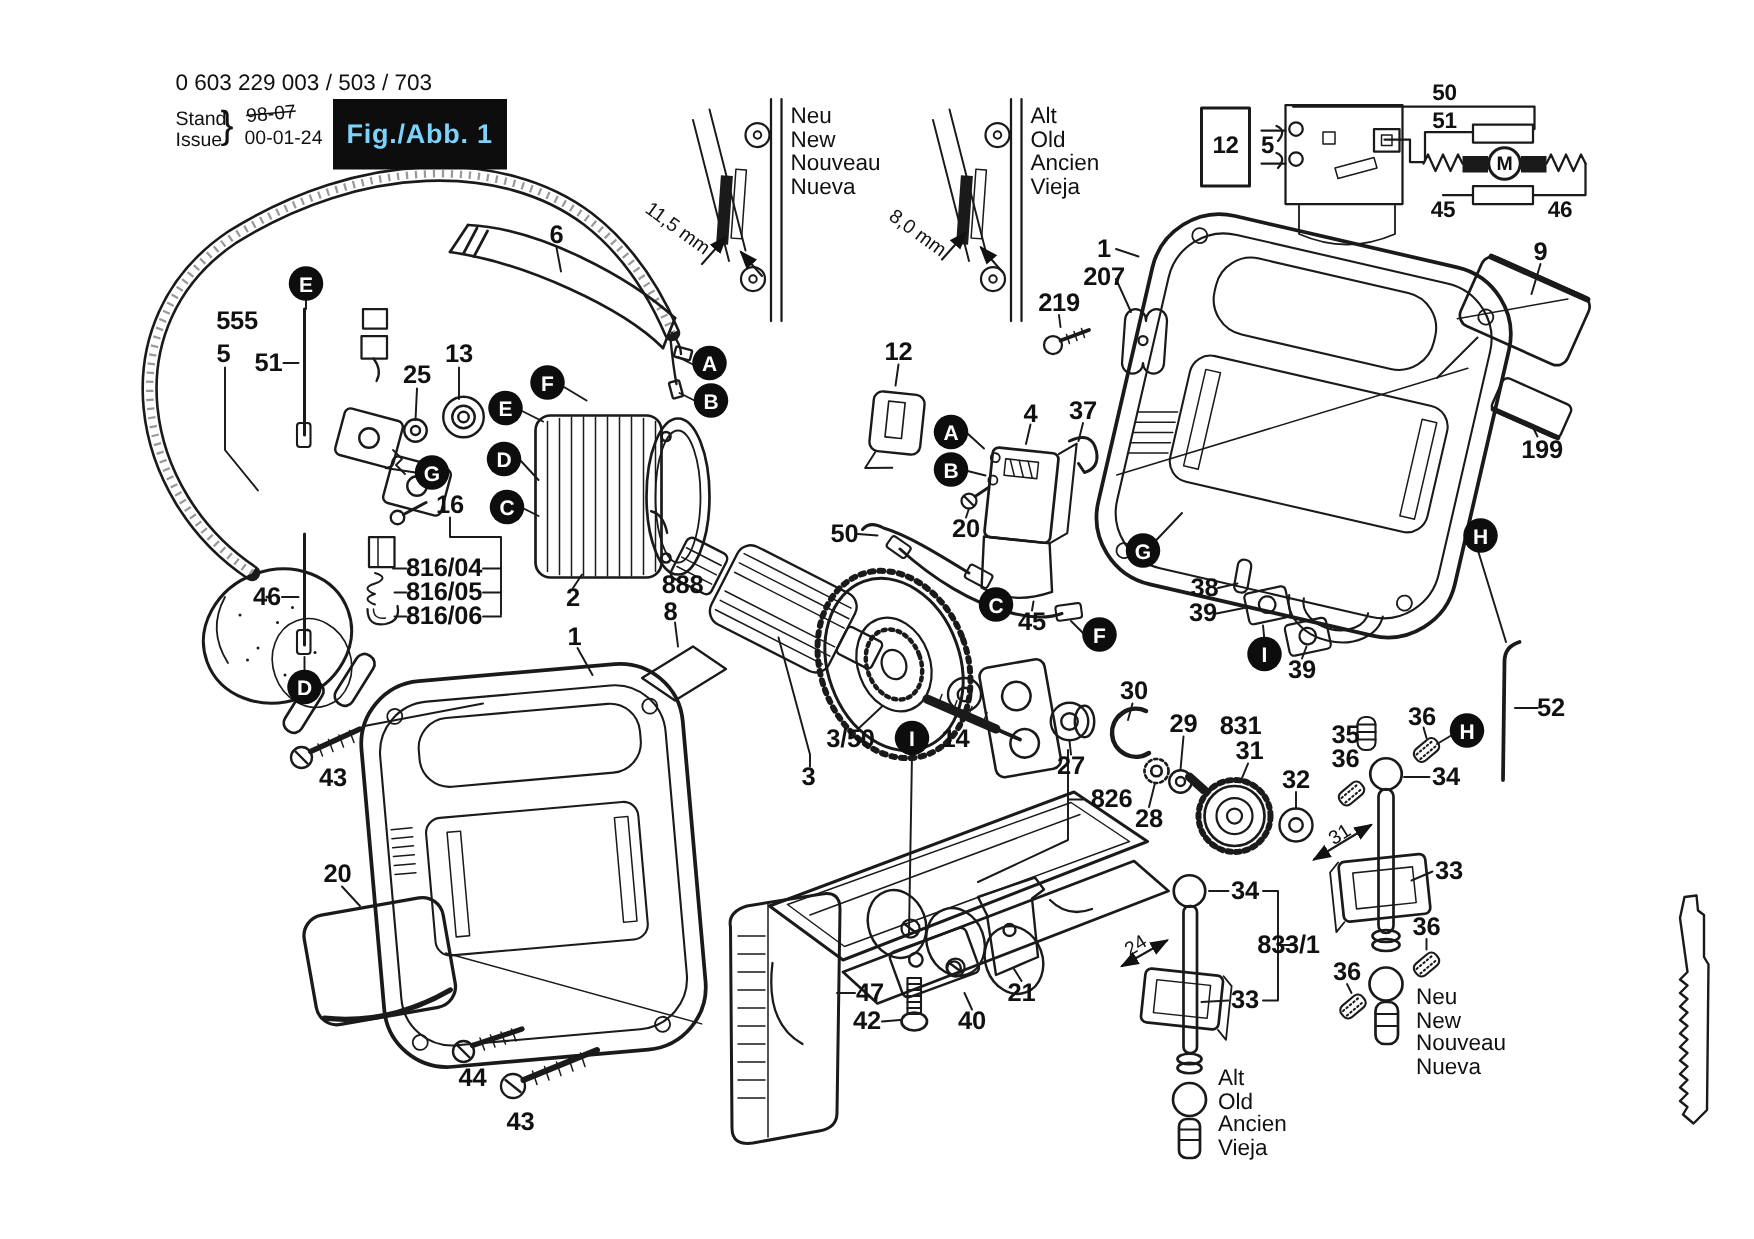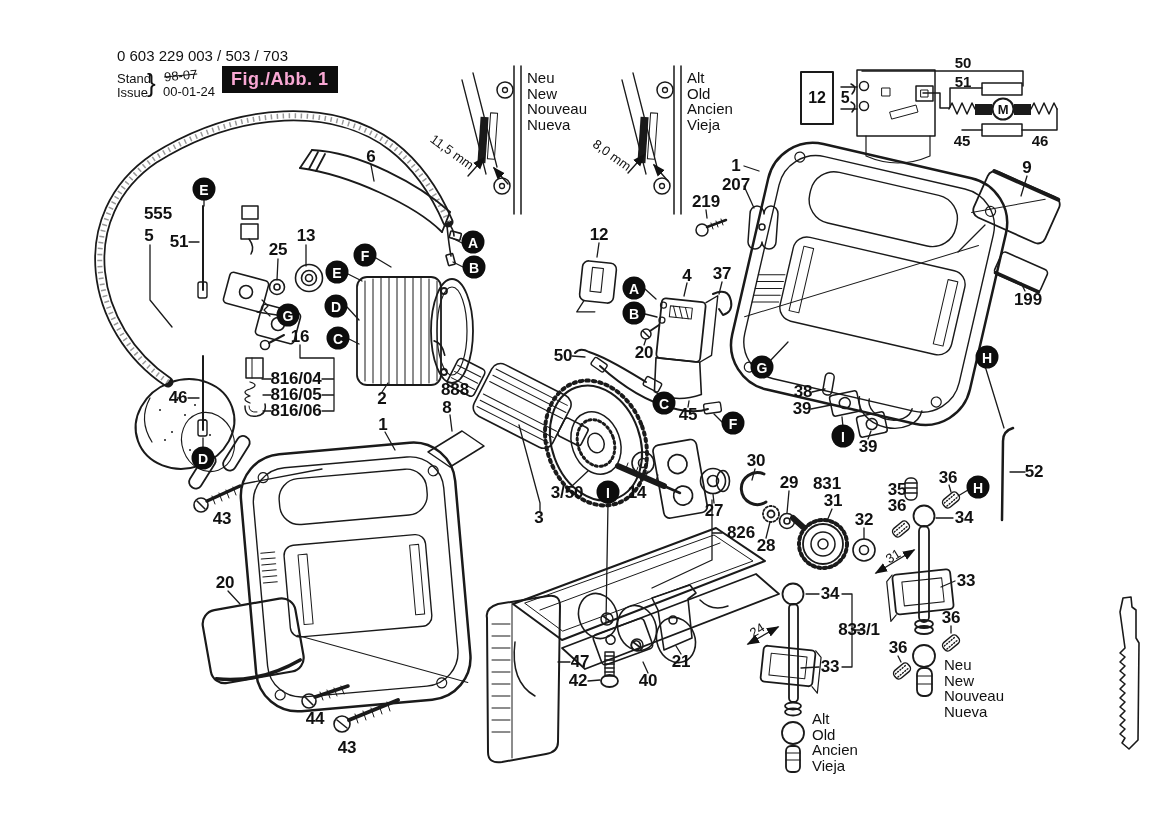--- a/index.html
+++ b/index.html
@@ -12,22 +12,22 @@
   .co{position:absolute;transform:translate(-50%,-50%);font-weight:bold;
       font-size:17px;white-space:nowrap;letter-spacing:-.2px}
   .badge{position:absolute;width:23px;height:23px;border-radius:50%;background:#0d0d0d;
       color:#fff;font-weight:bold;font-size:14px;display:flex;align-items:center;
       justify-content:center;transform:translate(-50%,-50%)}
   .dim{position:absolute;font-size:13px;white-space:nowrap}
   .hdr-pn{position:absolute;left:117px;top:47px;font-size:15px}
   .hdr-small{position:absolute;font-size:13px}
   .brace{position:absolute;left:147px;top:68px;font-size:26px;font-weight:normal}
   .strike{text-decoration:line-through;display:inline-block;transform:rotate(-5deg)}
-  .figbox{position:absolute;left:222px;top:66px;background:#0d0d0d;color:#f9a8d4;
-      font-weight:bold;font-size:18px;padding:3px 9px;letter-spacing:.5px}
+  .figbox{position:absolute;left:222px;top:66px;background:#0d0d0d;color:#7dd3fc;
+      font-weight:bold;font-size:18px;padding:13px 9px;letter-spacing:.5px}
   .lang{position:absolute;font-size:15px;line-height:15.5px}
   .lang span{display:block}
   .footer{position:absolute;left:117px;top:719px;font-size:13.5px;line-height:16.5px}
   .footer span{display:block}
 </style>
 </head>
 <body>
 
 <div class="stage">
 

